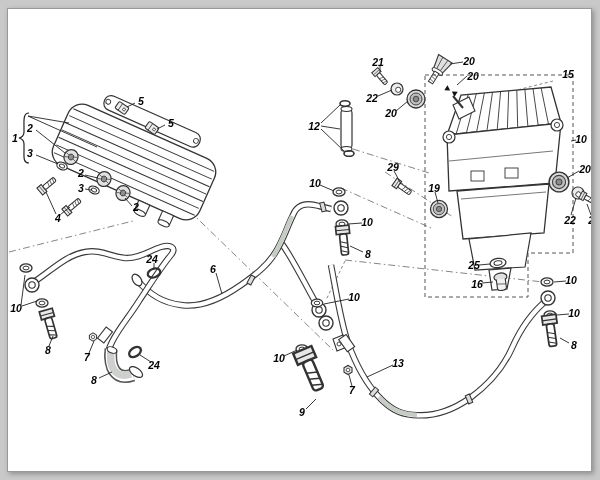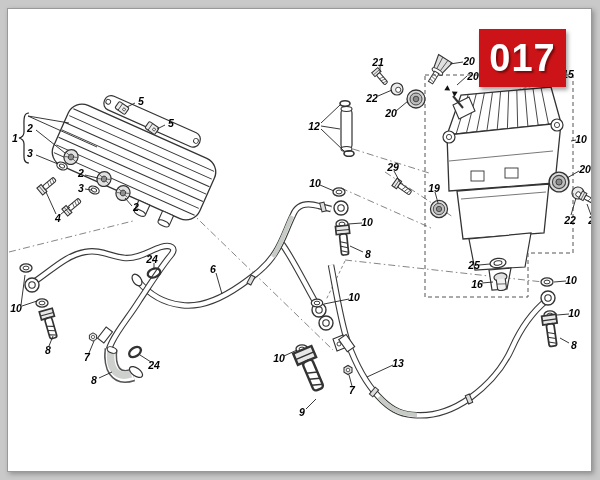--- a/index.html
+++ b/index.html
@@ -349,17 +349,14 @@
         <div class="part-label" style="left: 573px; top: 344px;">8</div>
         <div class="part-label" style="left: 151px; top: 258px;">24</div>
         <div class="part-label" style="left: 212px; top: 268px;">6</div>
         <div class="part-label" style="left: 153px; top: 364px;">24</div>
         <div class="part-label" style="left: 86px; top: 356px;">7</div>
         <div class="part-label" style="left: 93px; top: 379px;">8</div>
         <div class="part-label" style="left: 15px; top: 307px;">10</div>
         <div class="part-label" style="left: 47px; top: 349px;">8</div>
       </div>
 
-    <div id="badge" style="background: rgb(204, 20, 24);">
-      <span style="color: rgb(255, 255, 255);">017</span>
-    </div>
   </div>
 </div>
 
 </body></html>

